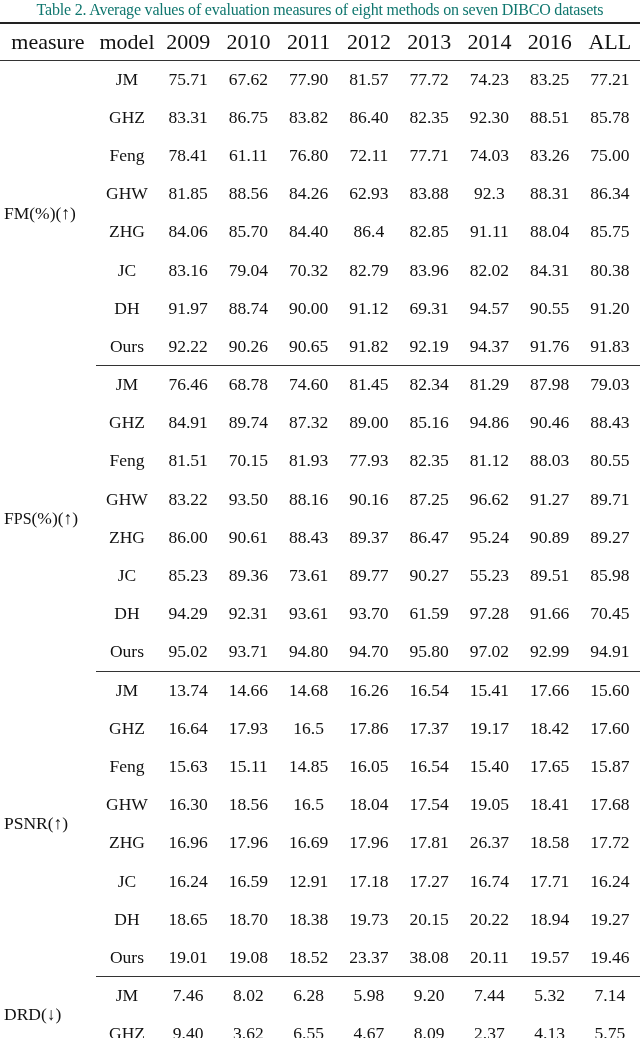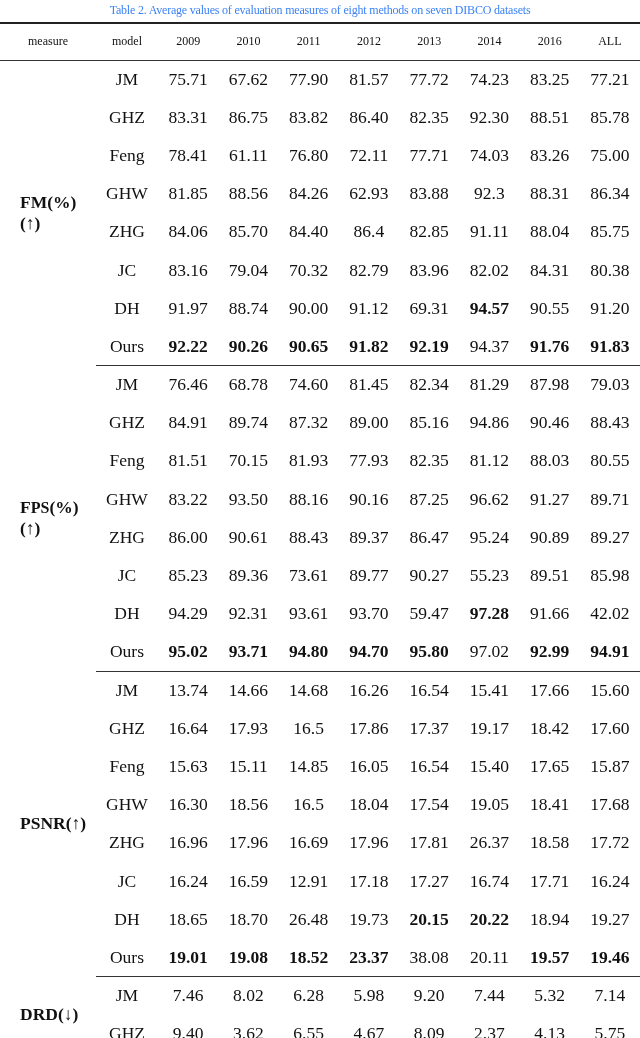--- a/index.html
+++ b/index.html
@@ -12,55 +12,54 @@
       overflow: hidden;
       font-family: "Liberation Serif", "DejaVu Serif", serif;
       color: #111111;
       position: relative;
     }
     .caption {
       position: absolute;
       top: 0; left: 0; width: 640px;
       height: 20px;
       text-align: center;
-      font-size: 12px;
+      font-size: 16px;
       line-height: 20px;
-      color: #3b82f6;
+      color: #0f766e;
       letter-spacing: -0.2px;
     }
     table {
       position: absolute;
       top: 22px;
       left: 0;
       width: 640px;
       border-collapse: collapse;
       font-size: 17.5px;
     }
     th, td {
       padding: 0;
       text-align: center;
       vertical-align: middle;
       font-weight: normal;
     }
     thead tr { height: 37px; }
     thead th {
       border-top: 2px solid #222;
       border-bottom: 1.5px solid #333;
-      font-size: 12px;
+      font-size: 22px;
     }
     tbody tr { height: 38.2px; }
     tbody tr.group-end td { border-bottom: 1.5px solid #333; }
     td.measure {
       text-align: left;
-      padding-left: 20px;
+      padding-left: 4px;
       font-size: 17.5px;
-      font-weight: bold;
     }
     td.model { }
-    b, .bold { font-weight: bold; }
+    b, .bold { font-weight: normal; }
     col.c-measure { width: 96px; }
     col.c-model { width: 62px; }
     col.c-val { width: 60.25px; }
     sub.ps { font-size: 16px; vertical-align: baseline; }
   </style>
 </head>
 <body>
 
 <div class="caption">Table 2. Average values of evaluation measures of eight methods on seven DIBCO datasets</div>
 
@@ -247,24 +246,24 @@
         <td>55.23</td>
         <td>89.51</td>
         <td>85.98</td>
       </tr>
       <tr>
         <td class="model">DH</td>
         <td>94.29</td>
         <td>92.31</td>
         <td>93.61</td>
         <td>93.70</td>
-        <td>59.47</td>
+        <td>61.59</td>
         <td class="bold">97.28</td>
         <td>91.66</td>
-        <td>42.02</td>
+        <td>70.45</td>
       </tr>
       <tr class="group-end">
         <td class="model">Ours</td>
         <td class="bold">95.02</td>
         <td class="bold">93.71</td>
         <td class="bold">94.80</td>
         <td class="bold">94.70</td>
         <td class="bold">95.80</td>
         <td>97.02</td>
         <td class="bold">92.99</td>
@@ -334,21 +333,21 @@
         <td>17.18</td>
         <td>17.27</td>
         <td>16.74</td>
         <td>17.71</td>
         <td>16.24</td>
       </tr>
       <tr>
         <td class="model">DH</td>
         <td>18.65</td>
         <td>18.70</td>
-        <td>26.48</td>
+        <td>18.38</td>
         <td>19.73</td>
         <td class="bold">20.15</td>
         <td class="bold">20.22</td>
         <td>18.94</td>
         <td>19.27</td>
       </tr>
       <tr class="group-end">
         <td class="model">Ours</td>
         <td class="bold">19.01</td>
         <td class="bold">19.08</td>

